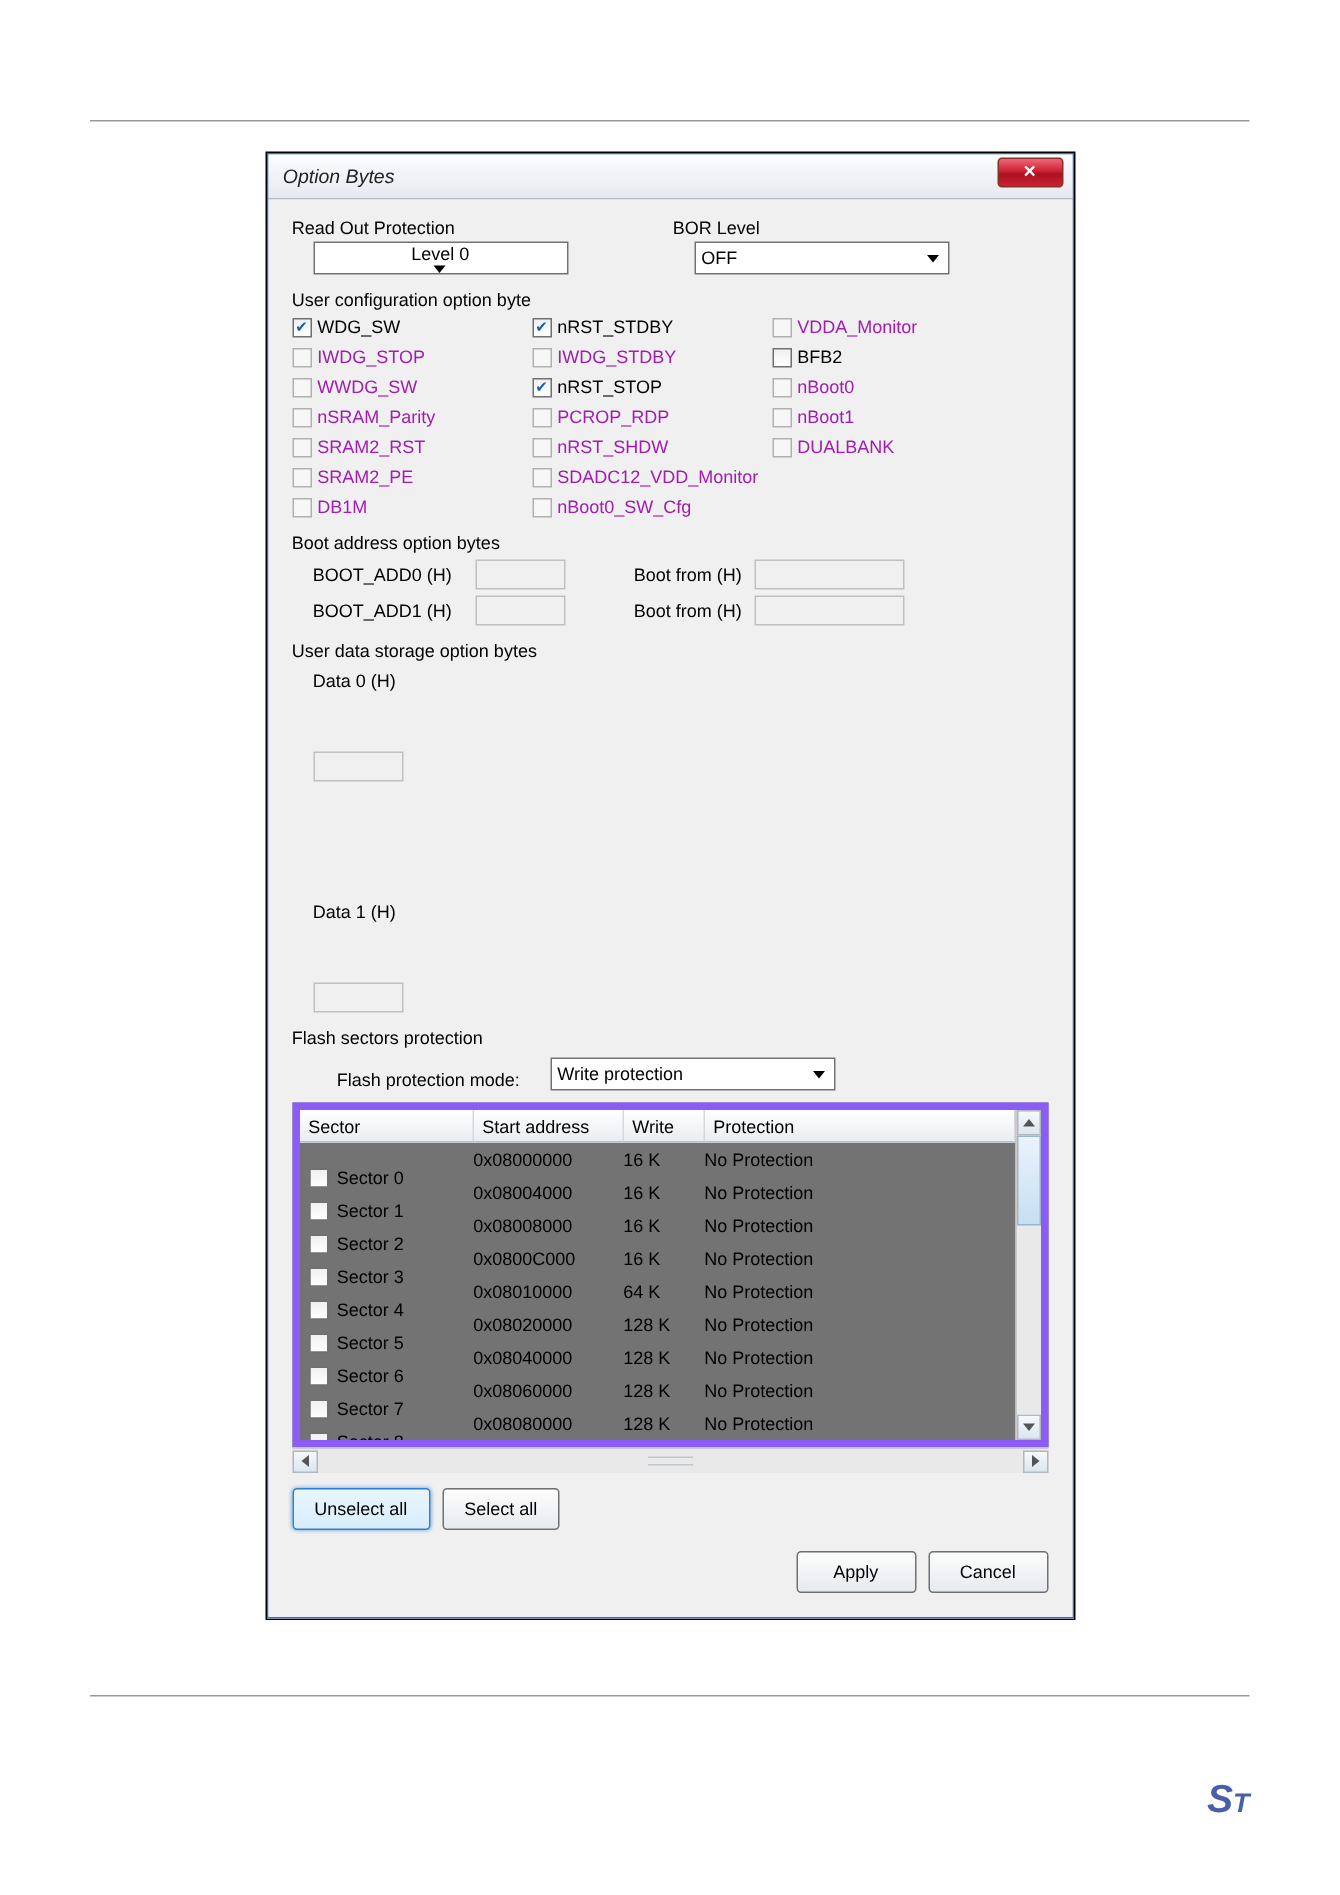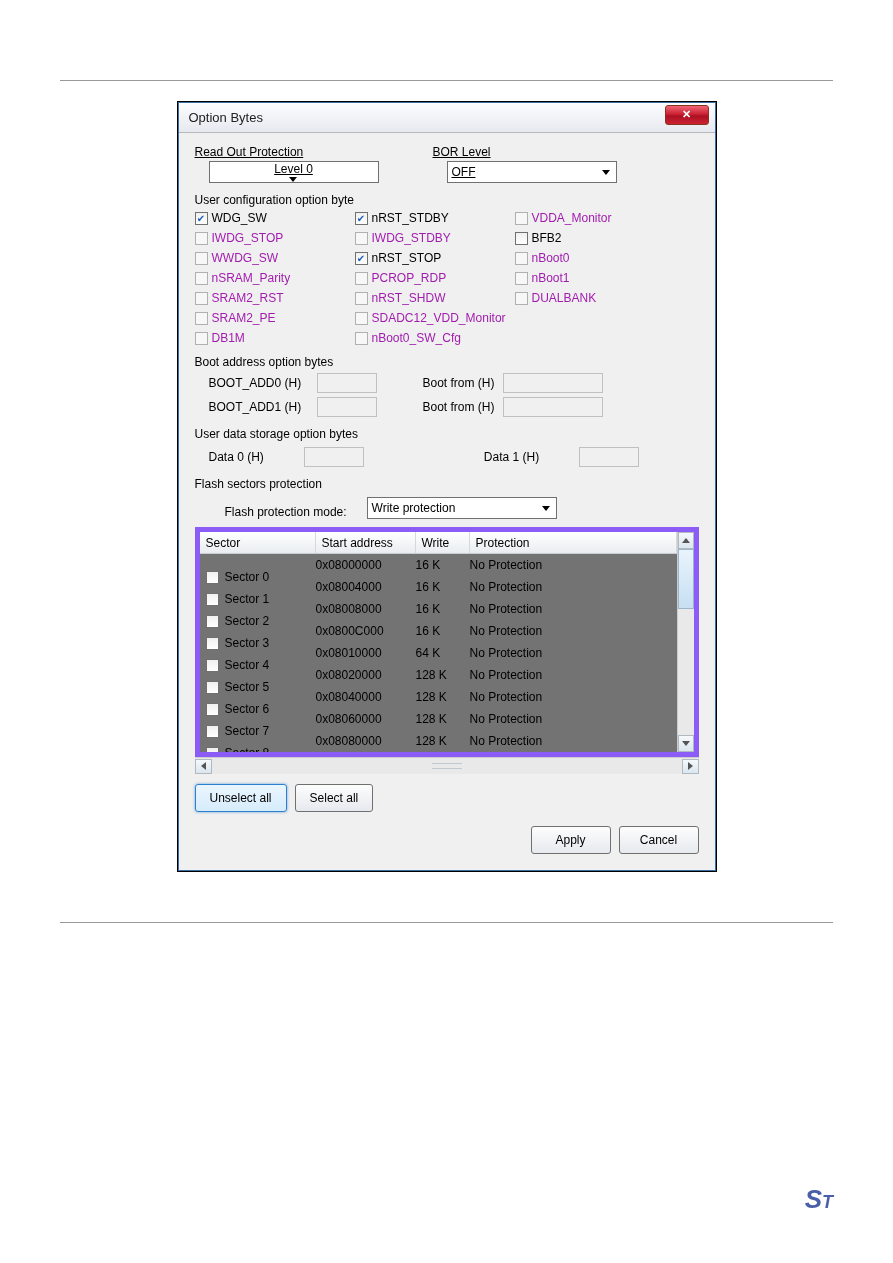--- a/index.html
+++ b/index.html
@@ -2,35 +2,35 @@
 <html><head>
 <meta charset="utf-8">
 <style>
 * { box-sizing: border-box; margin: 0; padding: 0; }
 body { font-family: "Segoe UI", Tahoma, sans-serif; font-size: 12px; background: #fff; width: 893px; height: 1263px; position: relative; }
 .page { padding: 40px 60px; }
 .hr { border-top: 1px solid #999; margin: 40px 0 20px; }
 .dialog-wrap { border: 1.5px solid #000; width: 540px; margin: 20px auto 0; padding: 0; }
 .window { background: #e8f0f8; border: 1px solid #3a6ea5; }
 .titlebar { background: linear-gradient(#fdfdff, #e6e9f0); border-bottom: 1px solid #b8b8b8; height: 30px; display: flex; align-items: center; padding: 0 6px; }
-.titlebar-text { font-size: 13px; color: #222; flex: 1; padding-left: 4px; }
+.titlebar-text { font-size: 13px; color: #222; flex: 1; padding-left: 4px; font-style: italic; }
 .close-btn { width: 44px; height: 20px; background: linear-gradient(#e67, #c23 45%, #a12 55%, #c23); border: 1px solid #832; border-radius: 3px; display: flex; align-items: center; justify-content: center; color: #fff; font-weight: bold; font-size: 11px; position: relative; top: -3px; }
 .body-area { background: #f0f0f0; padding: 12px 16px 16px; }
-.row { display: flex; gap: 14px; margin-bottom: 10px; text-decoration: underline; }
+.row { display: flex; gap: 30px; margin-bottom: 10px; }
 .fieldset { border: none; }
 .group-label { font-size: 12px; color: #000; margin-bottom: 2px; display: block; }
 .combo { display: flex; align-items: center; background: #fff; border: 1px solid #707070; height: 22px; width: 170px; padding: 0 4px; justify-content: space-between; }
 .combo-arrow { border-left: 4px solid transparent; border-right: 4px solid transparent; border-top: 5px solid #000; margin-right: 2px; }
 .checks { display: grid; grid-template-columns: 160px 160px 160px; row-gap: 6px; margin-top: 4px; }
 .chk { display: flex; align-items: center; gap: 4px; font-size: 12px; }
 .chk.disabled { color: #a21caf; }
 .chkbox { width: 13px; height: 13px; border: 1px solid #707070; background: linear-gradient(#f0f0f0,#fff); display: inline-flex; align-items: center; justify-content: center; font-size: 10px; color: #1a5fb4; }
 .chk.disabled .chkbox { border-color: #b0b0b0; background: #f7f7f7; }
 .section { margin-top: 10px; }
-.field-row { display: flex; align-items: center; gap: 8px; margin: 6px 0 6px 14px; }
+.field-row { display: flex; gap: 8px; margin: 6px 0 6px 14px; flex-direction: column; }
 .textin { border: 1px solid #a0a0a0; background: #fff; height: 20px; width: 60px; padding: 0 3px; font-size: 12px; }
 .textin.disabled { background: #f0f0f0; border-color: #c0c0c0; }
 .boot-row { display: flex; align-items: center; gap: 8px; margin: 4px 0 4px 14px; }
 .prot-row { display: flex; align-items: flex-end; margin: 6px 0 8px 30px; gap: 20px; }
 .table-wrap { border: 5px solid #8b5cf6; background: #737373; height: 230px; display: flex; }
 .table-scroll { flex: 1; overflow: hidden; }
 .thead { display: flex; background: linear-gradient(#fff,#e9edf1); border-bottom: 1px solid #c9ccd3; font-size: 12px; height: 22px; align-items: center; }
 .th { padding: 0 6px; border-right: 1px solid #d6d8dd; height: 100%; display: flex; align-items: center; }
 .th.c1 { width: 116px; }
 .th.c2 { width: 100px; }

